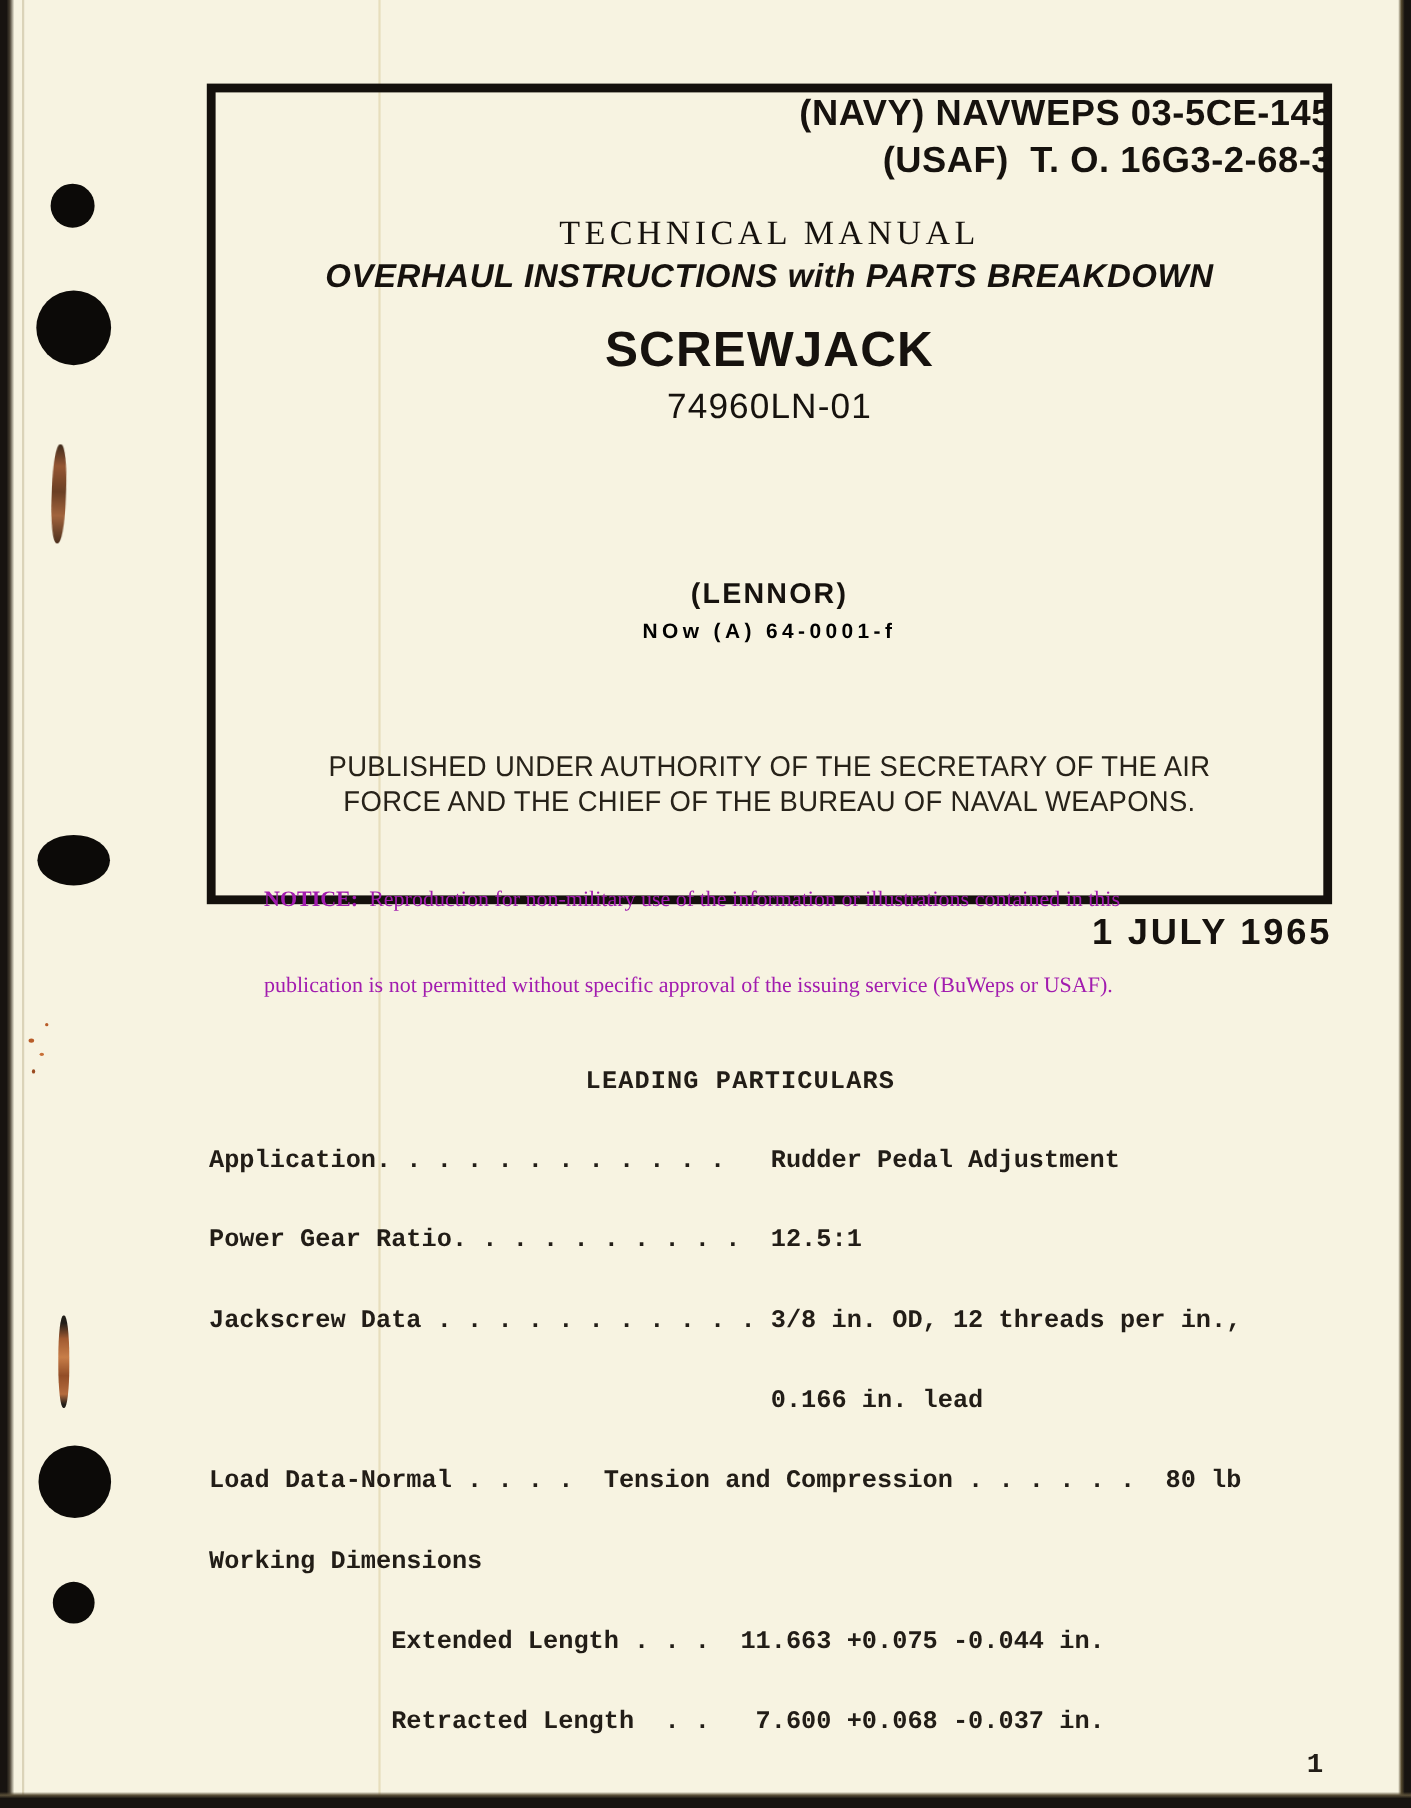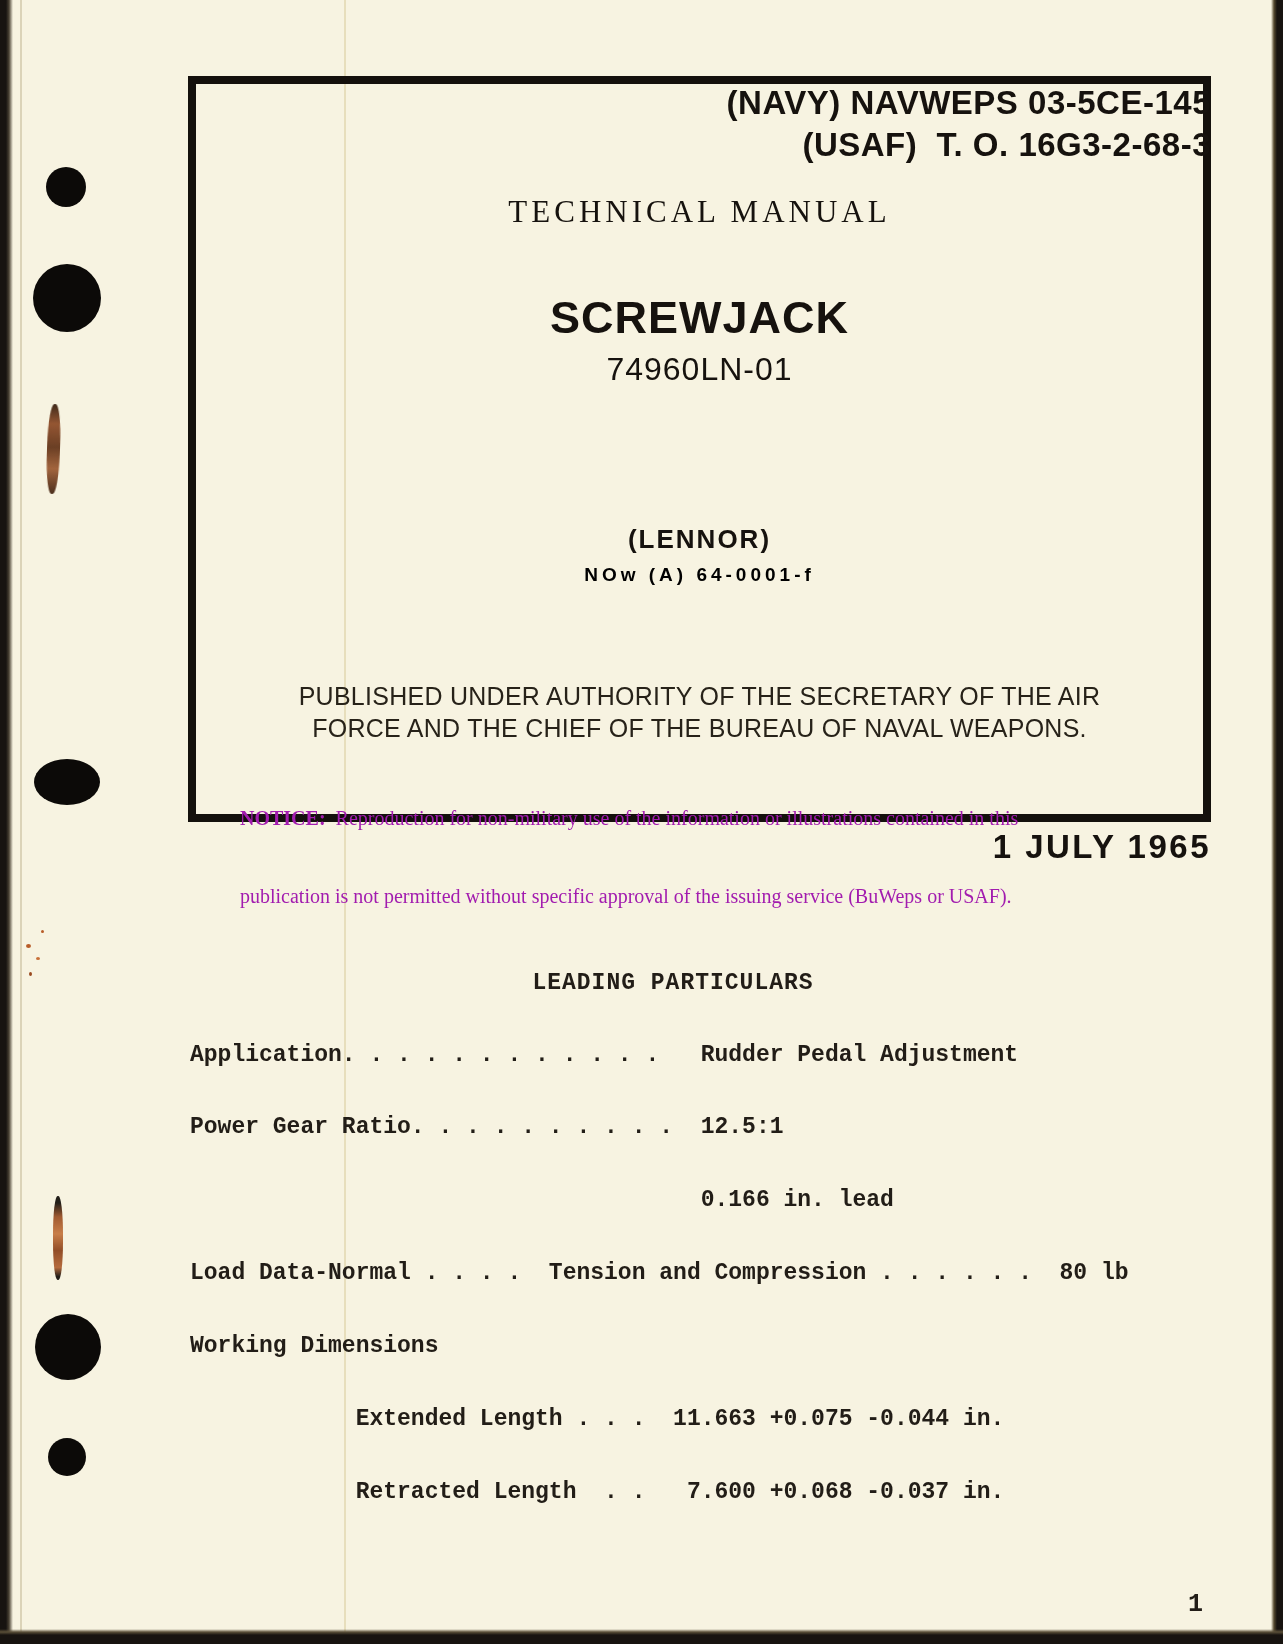--- a/index.html
+++ b/index.html
@@ -89,40 +89,42 @@
   <div class="speck speck2"></div>
   <div class="speck speck3"></div>
   <div class="speck speck4"></div>
 
   <div class="doc-box"></div>
 
   <div class="abs box-center hdr-code hdr-navy">(NAVY) NAVWEPS 03-5CE-145</div>
   <div class="abs box-center hdr-code hdr-usaf">(USAF)  T. O. 16G3-2-68-3</div>
 
   <div class="abs box-center tech-manual">TECHNICAL MANUAL</div>
+  <div class="abs box-center overhaul">OVERHAUL INSTRUCTIONS with PARTS BREAKDOWN</div>
   <div class="abs box-center screwjack">SCREWJACK</div>
   <div class="abs box-center partno">74960LN-01</div>
   <div class="abs box-center lennor">(LENNOR)</div>
   <div class="abs box-center contract">NOw (A) 64-0001-f</div>
 
   <div class="abs box-center pub pub1">PUBLISHED UNDER AUTHORITY OF THE SECRETARY OF THE AIR</div>
   <div class="abs box-center pub pub2">FORCE AND THE CHIEF OF THE BUREAU OF NAVAL WEAPONS.</div>
 
   <div class="abs notice">
     <div><span class="notice-label">NOTICE:</span><span>  Reproduction for non-military use of the information or illustrations contained in this</span></div>
     <div>publication is not permitted without specific approval of the issuing service (BuWeps or USAF).</div>
   </div>
 
   <div class="abs box-center date-line">1 JULY 1965</div>
 
   <div class="abs tw lp-heading">LEADING PARTICULARS</div>
 
   <div class="abs tw lp-lines">
     <div>Application. . . . . . . . . . . .   Rudder Pedal Adjustment</div>
     <div>Power Gear Ratio. . . . . . . . . .  12.5:1</div>
+    <div>Jackscrew Data . . . . . . . . . . . 3/8 in. OD, 12 threads per in.,</div>
     <div>                                     0.166 in. lead</div>
     <div>Load Data-Normal . . . .  Tension and Compression . . . . . .  80 lb</div>
     <div>Working Dimensions</div>
     <div>            Extended Length . . .  11.663 +0.075 -0.044 in.</div>
     <div>            Retracted Length  . .   7.600 +0.068 -0.037 in.</div>
     
     
     
     
   </div>

